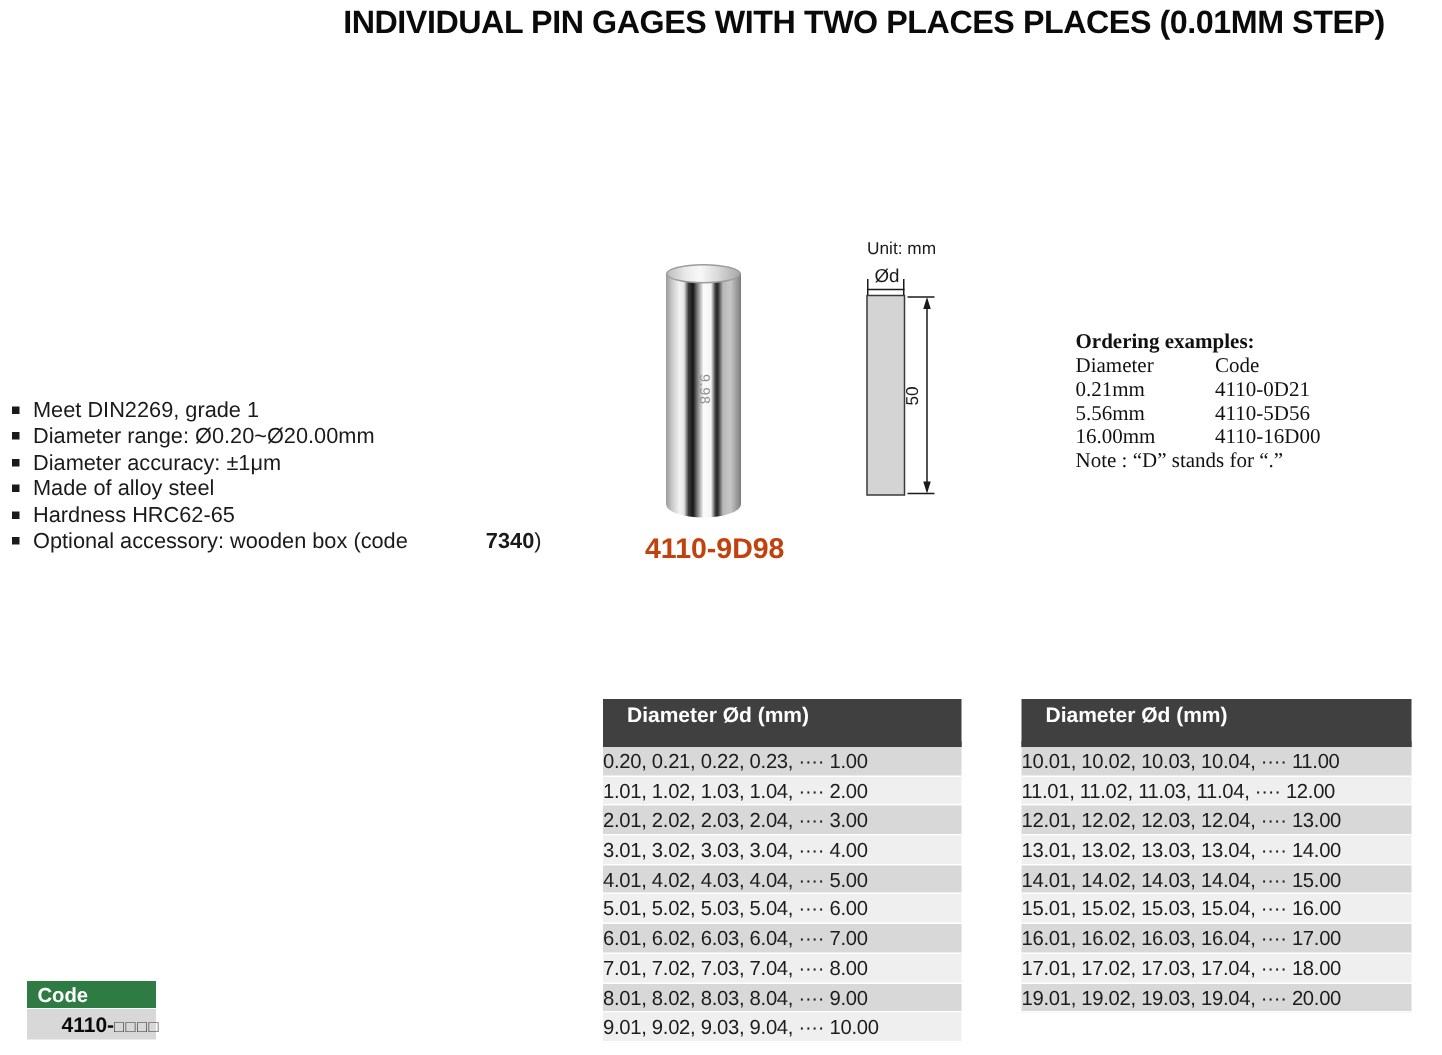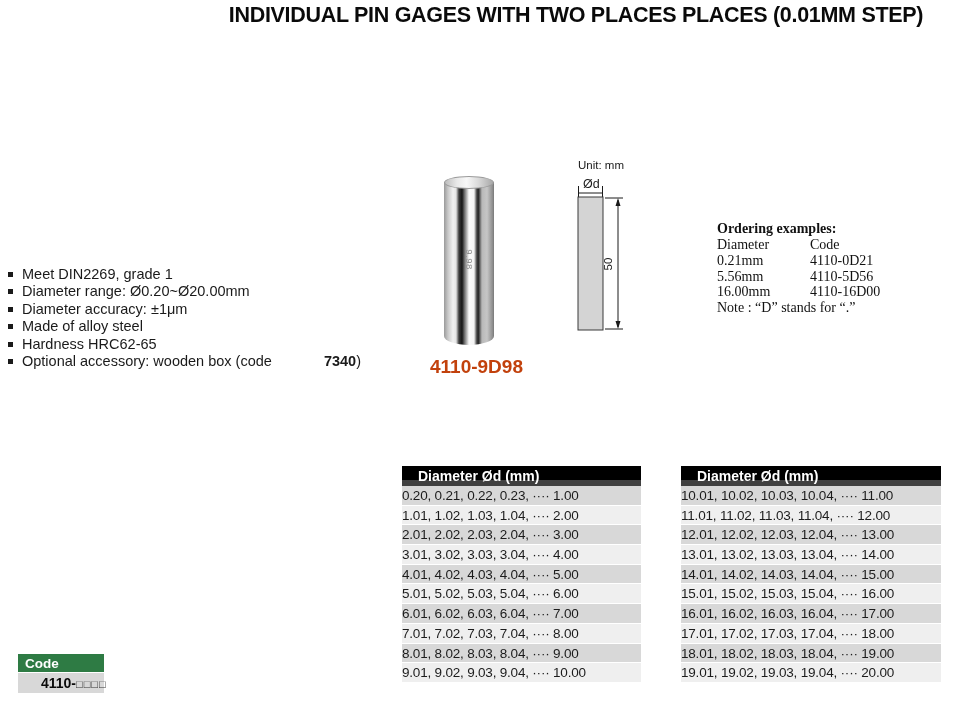--- a/index.html
+++ b/index.html
@@ -52,23 +52,23 @@
   
   .ordering { position:absolute; left:717px; top:221px; width:240px; font-size:14px;font-family:Liberation Serif, serif; }
   .ordering .ord-title { font-weight:bold; line-height:16px; }
   .ord-grid { display:grid; grid-template-columns:93px auto; line-height:15.8px; }
   .ord-note { line-height:15.8px; }
   
   .dia-table { position:absolute; top:466px; }
   .dia-table.left  { left:402px; width:239px; }
   .dia-table.right { left:681px; width:260px; }
   .dia-header {
-    height:20px; line-height:20px; background:#000000; color:#fff;
+    height:32px; line-height:20px; background:#404040; color:#fff;
     font-size:14px; font-weight:bold; padding-left:16px;
-    border-bottom:6px solid #404040;
+    border-bottom:4px solid #404040;
   }
   .dia-row {
     height:19.7px; line-height:19.7px; font-size:13.5px; letter-spacing:-0.2px;
     color:#1c1c1c; border-bottom:1px solid #fff; white-space:nowrap;
   }
   .dia-row:nth-child(odd)  { background:#d8d8d8; }
   .dia-row:nth-child(even) { background:#efefef; }
   
   .code-box { position:absolute; left:18px; top:654px; width:86px; }
   .code-header {
@@ -155,21 +155,20 @@
     <div class="dia-header">Diameter Ød (mm)</div>
     <div>
         <div class="dia-row">10.01, 10.02, 10.03, 10.04, ···· 11.00</div>
         <div class="dia-row">11.01, 11.02,  11.03, 11.04, ···· 12.00</div>
         <div class="dia-row">12.01, 12.02, 12.03, 12.04, ···· 13.00</div>
         <div class="dia-row">13.01, 13.02, 13.03, 13.04, ···· 14.00</div>
         <div class="dia-row">14.01, 14.02, 14.03, 14.04, ···· 15.00</div>
         <div class="dia-row">15.01, 15.02, 15.03, 15.04, ···· 16.00</div>
         <div class="dia-row">16.01, 16.02, 16.03, 16.04, ···· 17.00</div>
         <div class="dia-row">17.01, 17.02, 17.03, 17.04, ···· 18.00</div>
-        <div class="dia-row">18.01, 18.02, 18.03, 18.04, ···· 19.00</div>
         <div class="dia-row">19.01, 19.02, 19.03, 19.04, ···· 20.00</div>
       </div>
   </div>
 
   <div class="code-box">
     <div class="code-header">Code</div>
     <div class="code-value"><span class="prefix">4110-</span><span class="boxes">□□□□</span></div>
   </div>
 
 </div>

